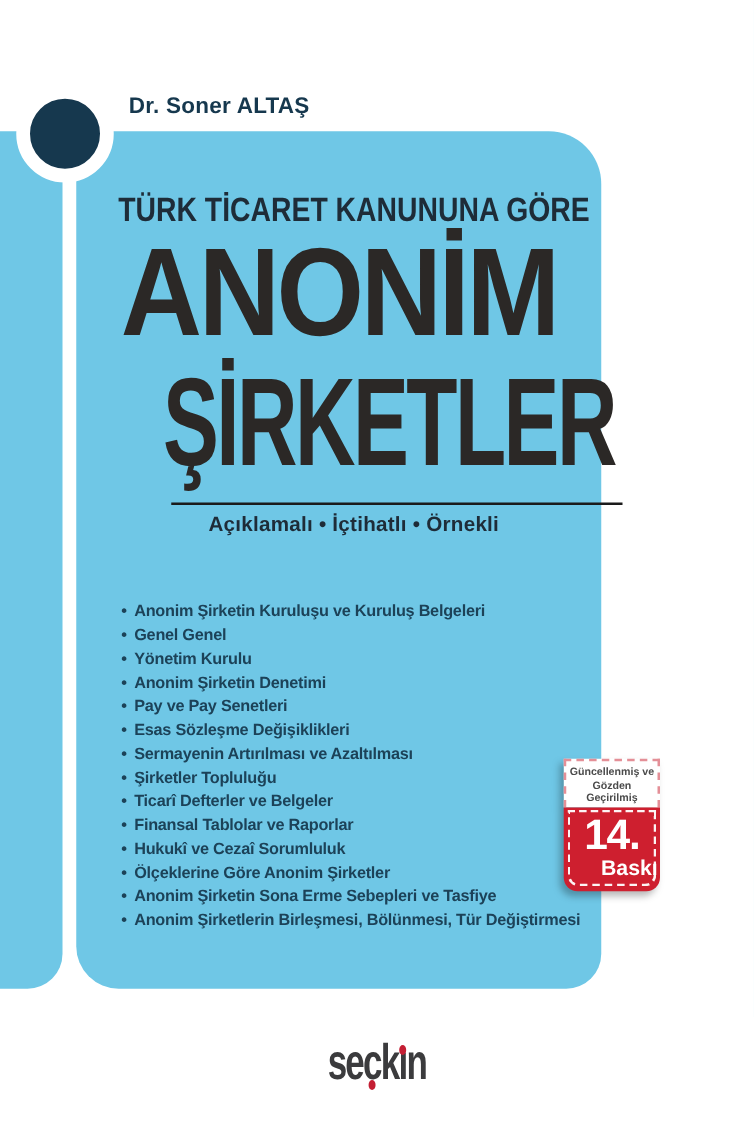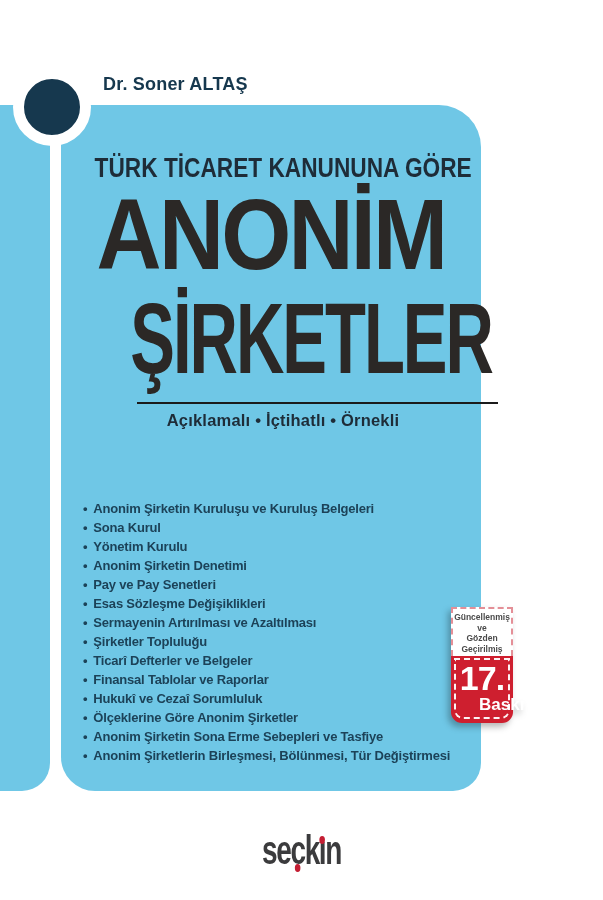--- a/index.html
+++ b/index.html
@@ -39,29 +39,29 @@
   .title-line.l1{top:82px;transform:scaleX(.90);}
   .title-line.l2{top:186px;transform:scaleX(.67);}
   .title-rule{
     position:absolute;left:76px;top:297px;width:361px;height:2px;background:#1B1B1B;
   }
   .subtitle{
     position:absolute;left:12px;top:306px;width:100%;text-align:center;
     font-size:16.5px;font-weight:bold;color:#1E2C38;letter-spacing:.2px;
   }
   
-  .topics{position:absolute;left:22px;top:374px;margin-top:20px;}
+  .topics{position:absolute;left:36px;top:374px;}
   .bullet-item{
     font-size:13px;line-height:19px;font-weight:bold;color:#1C4258;
     letter-spacing:-.2px;white-space:nowrap;
   }
   .bullet-item::before{content:"•";margin-right:6px;}
   
   .edition-badge{
-    position:absolute;left:451px;top:607px;width:62px;z-index:2;
+    position:absolute;left:451px;top:607px;width:77px;z-index:2;
     filter:drop-shadow(-3px 4px 3px rgba(0,0,0,.28));
   }
   .edition-note{
     background:#ffffff;border:2px dashed #E48F97;border-bottom:none;
     padding:3px 1px 2px;text-align:center;
     font-size:8.5px;line-height:10.5px;font-weight:bold;color:#4A4A4A;
   }
   .edition-red{
     position:relative;background:#CE1F2F;border-radius:0 0 11px 11px;
     text-align:center;color:#ffffff;padding:5px 0 9px;
@@ -96,21 +96,21 @@
   <div class="accent-strip"></div>
 
   <div class="cover-panel">
     <div class="kicker">TÜRK TİCARET KANUNUNA GÖRE</div>
     <div class="title-line l1">ANONİM</div>
     <div class="title-line l2">ŞİRKETLER</div>
     <div class="title-rule"></div>
     <div class="subtitle">Açıklamalı • İçtihatlı • Örnekli</div>
     <div class="topics">
         <div class="bullet-item">Anonim Şirketin Kuruluşu ve Kuruluş Belgeleri</div>
-        <div class="bullet-item">Sona Kurul</div>
+        <div class="bullet-item">Genel Genel</div>
         <div class="bullet-item">Yönetim Kurulu</div>
         <div class="bullet-item">Anonim Şirketin Denetimi</div>
         <div class="bullet-item">Pay ve Pay Senetleri</div>
         <div class="bullet-item">Esas Sözleşme Değişiklikleri</div>
         <div class="bullet-item">Sermayenin Artırılması ve Azaltılması</div>
         <div class="bullet-item">Şirketler Topluluğu</div>
         <div class="bullet-item">Ticarî Defterler ve Belgeler</div>
         <div class="bullet-item">Finansal Tablolar ve Raporlar</div>
         <div class="bullet-item">Hukukî ve Cezaî Sorumluluk</div>
         <div class="bullet-item">Ölçeklerine Göre Anonim Şirketler</div>
@@ -122,21 +122,21 @@
   <div class="brand-circle"></div>
 
   <div class="author">Dr. Soner ALTAŞ</div>
 
   <div class="edition-badge">
     <div class="edition-note">
       <div>Güncellenmiş ve</div>
       <div>Gözden Geçirilmiş</div>
     </div>
     <div class="edition-red">
-      <div class="edition-number">17.</div>
+      <div class="edition-number">14.</div>
       <div class="edition-label">Baskı</div>
     </div>
   </div>
 
   <div class="publisher-logo">
     <span class="glyph">se</span><span class="glyph cedilla">c</span><span class="glyph">k</span><span class="glyph idot">ı</span><span class="glyph">n</span>
   </div>
 
 </div>
 

